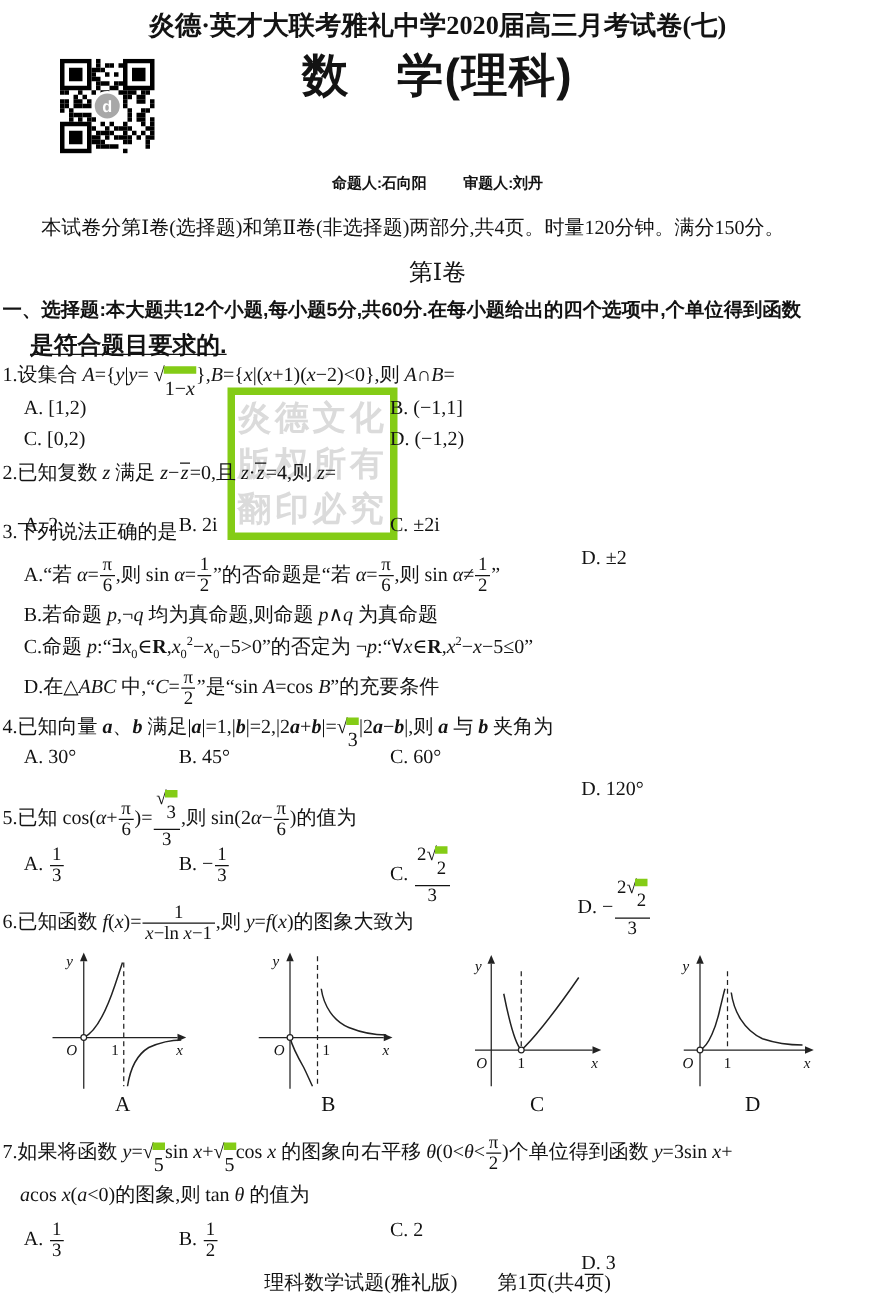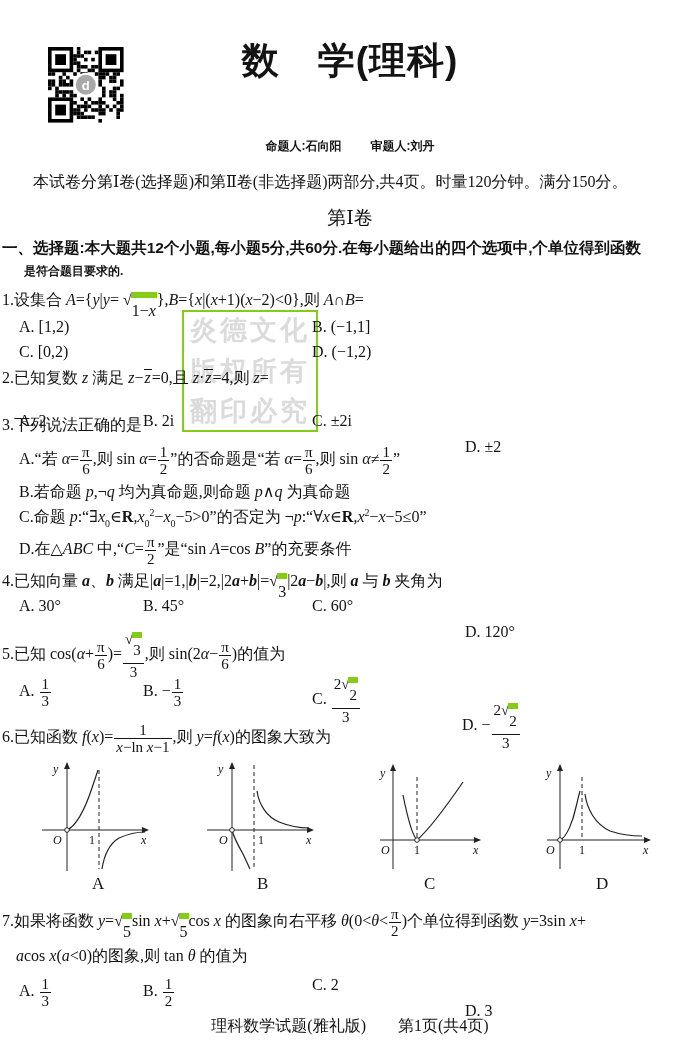--- a/index.html
+++ b/index.html
@@ -15,40 +15,41 @@
   .frac{display:inline-block;vertical-align:middle;text-align:center;line-height:1.08;font-size:0.94em;margin:0 1px;}
   .fn{display:block;border-bottom:1px solid #131313;padding:0 2px;}
   .fd{display:block;padding:0 2px;}
   .sqrt{display:inline-flex;align-items:flex-start;white-space:nowrap;vertical-align:baseline;}
   .rad{line-height:1.05;}
   .vinc{border-top:6px solid #84cc16;margin-left:-1px;padding:4px 1px;line-height:1.15;}
   .ov{display:inline-block;border-top:1px solid #131313;line-height:1.05;padding:0 1px;}
   .opt{position:absolute;white-space:nowrap;}
   .o1{left:19px;}.o2{left:143px;}.o3{left:312px;}.o4{left:465px;margin-top:26px;}
   .optlab{margin-right:4px;}
-  #wm{position:absolute;left:182px;top:310px;width:136px;height:122px;border:2px solid #84cc16;
+  #wm{position:absolute;left:182px;top:310px;width:136px;height:122px;border:6px solid #84cc16;
       box-sizing:border-box;display:flex;flex-direction:column;justify-content:space-between;
       padding:5px 0;z-index:1;}
   .wm-line{font-family:"Liberation Sans","DejaVu Sans",sans-serif;font-weight:bold;font-size:27px;
       color:#dbdbdb;text-align:center;letter-spacing:3px;line-height:1;}
   svg text{font-family:"Liberation Serif","DejaVu Serif",serif;font-size:12px;fill:#131313;}
   svg .it{font-style:italic;}
   .glabel{font-size:17px;}
 </style>
 </head>
 <body>
 
 <div id="page">
 
   <div id="wm">
     <div class="wm-line">炎德文化</div>
     <div class="wm-line">版权所有</div>
     <div class="wm-line">翻印必究</div>
   </div>
 
+  <div class="abs center" style="top:6px;font-size:21px;font-weight:bold;">炎德·英才大联考雅礼中学2020届高三月考试卷(七)</div>
 
   <svg id="qr" width="78" height="76" viewBox="0 0 78 76" class="abs" style="left:48px;top:47px;">
       <rect x="28.8" y="0" width="3.6" height="3.6" fill="#000"></rect>
       <rect x="28.8" y="3.6" width="3.6" height="3.6" fill="#000"></rect>
       <rect x="36" y="3.6" width="3.6" height="3.6" fill="#000"></rect>
       <rect x="39.6" y="3.6" width="3.6" height="3.6" fill="#000"></rect>
       <rect x="46.800000000000004" y="3.6" width="3.6" height="3.6" fill="#000"></rect>
       <rect x="25.2" y="7.2" width="3.6" height="3.6" fill="#000"></rect>
       <rect x="28.8" y="7.2" width="3.6" height="3.6" fill="#000"></rect>
       <rect x="32.4" y="7.2" width="3.6" height="3.6" fill="#000"></rect>
@@ -183,21 +184,21 @@
   <div class="abs center" style="top:138px;font-size:12px;">
     <span class="hei">命题人:石向阳</span>
     <span class="hei" style="margin-left:26px;">审题人:刘丹</span>
   </div>
 
   <div class="abs" style="left:33px;top:172px;font-size:16px;">本试卷分第Ⅰ卷(选择题)和第Ⅱ卷(非选择题)两部分,共4页。时量120分钟。满分150分。</div>
 
   <div class="abs center" style="top:205px;font-size:19px;font-weight:normal;">第Ⅰ卷</div>
 
   <div class="abs hei" style="left:2px;top:238px;font-size:15.5px;">一、选择题:本大题共12个小题,每小题5分,共60分.在每小题给出的四个选项中,个单位得到函数</div>
-  <div class="abs hei" style="left:24px;top:263px;font-size:12px;">是符合题目要求的.</div>
+  <div class="abs hei" style="left:24px;top:263px;font-size:19px;text-decoration:underline;">是符合题目要求的.</div>
 
   <div class="abs" style="left:2px;top:290px;"><span>1.设集合 </span><span class="mi">A</span><span>={</span><span class="mi">y</span><span>|</span><span class="mi">y</span><span>= </span><span class="sqrt">
         <span class="rad">√</span>
         <span class="vinc"><span>1−</span><span class="mi">x</span></span>
       </span><span>},</span><span class="mi">B</span><span>={</span><span class="mi">x</span><span>|(</span><span class="mi">x</span><span>+1)(</span><span class="mi">x</span><span>−2)&lt;0},则 </span><span class="mi">A</span><span>∩</span><span class="mi">B</span><span>=</span></div>
   <div class="abs" style="left:0;top:318px;width:700px;height:22px;">
     <span class="opt o1"><span class="optlab">A.</span><span><span>[1,2)</span></span></span>
     <span class="opt o3"><span class="optlab">B.</span><span><span>(−1,1]</span></span></span>
   </div>
   <div class="abs" style="left:0;top:343px;width:700px;height:22px;">

